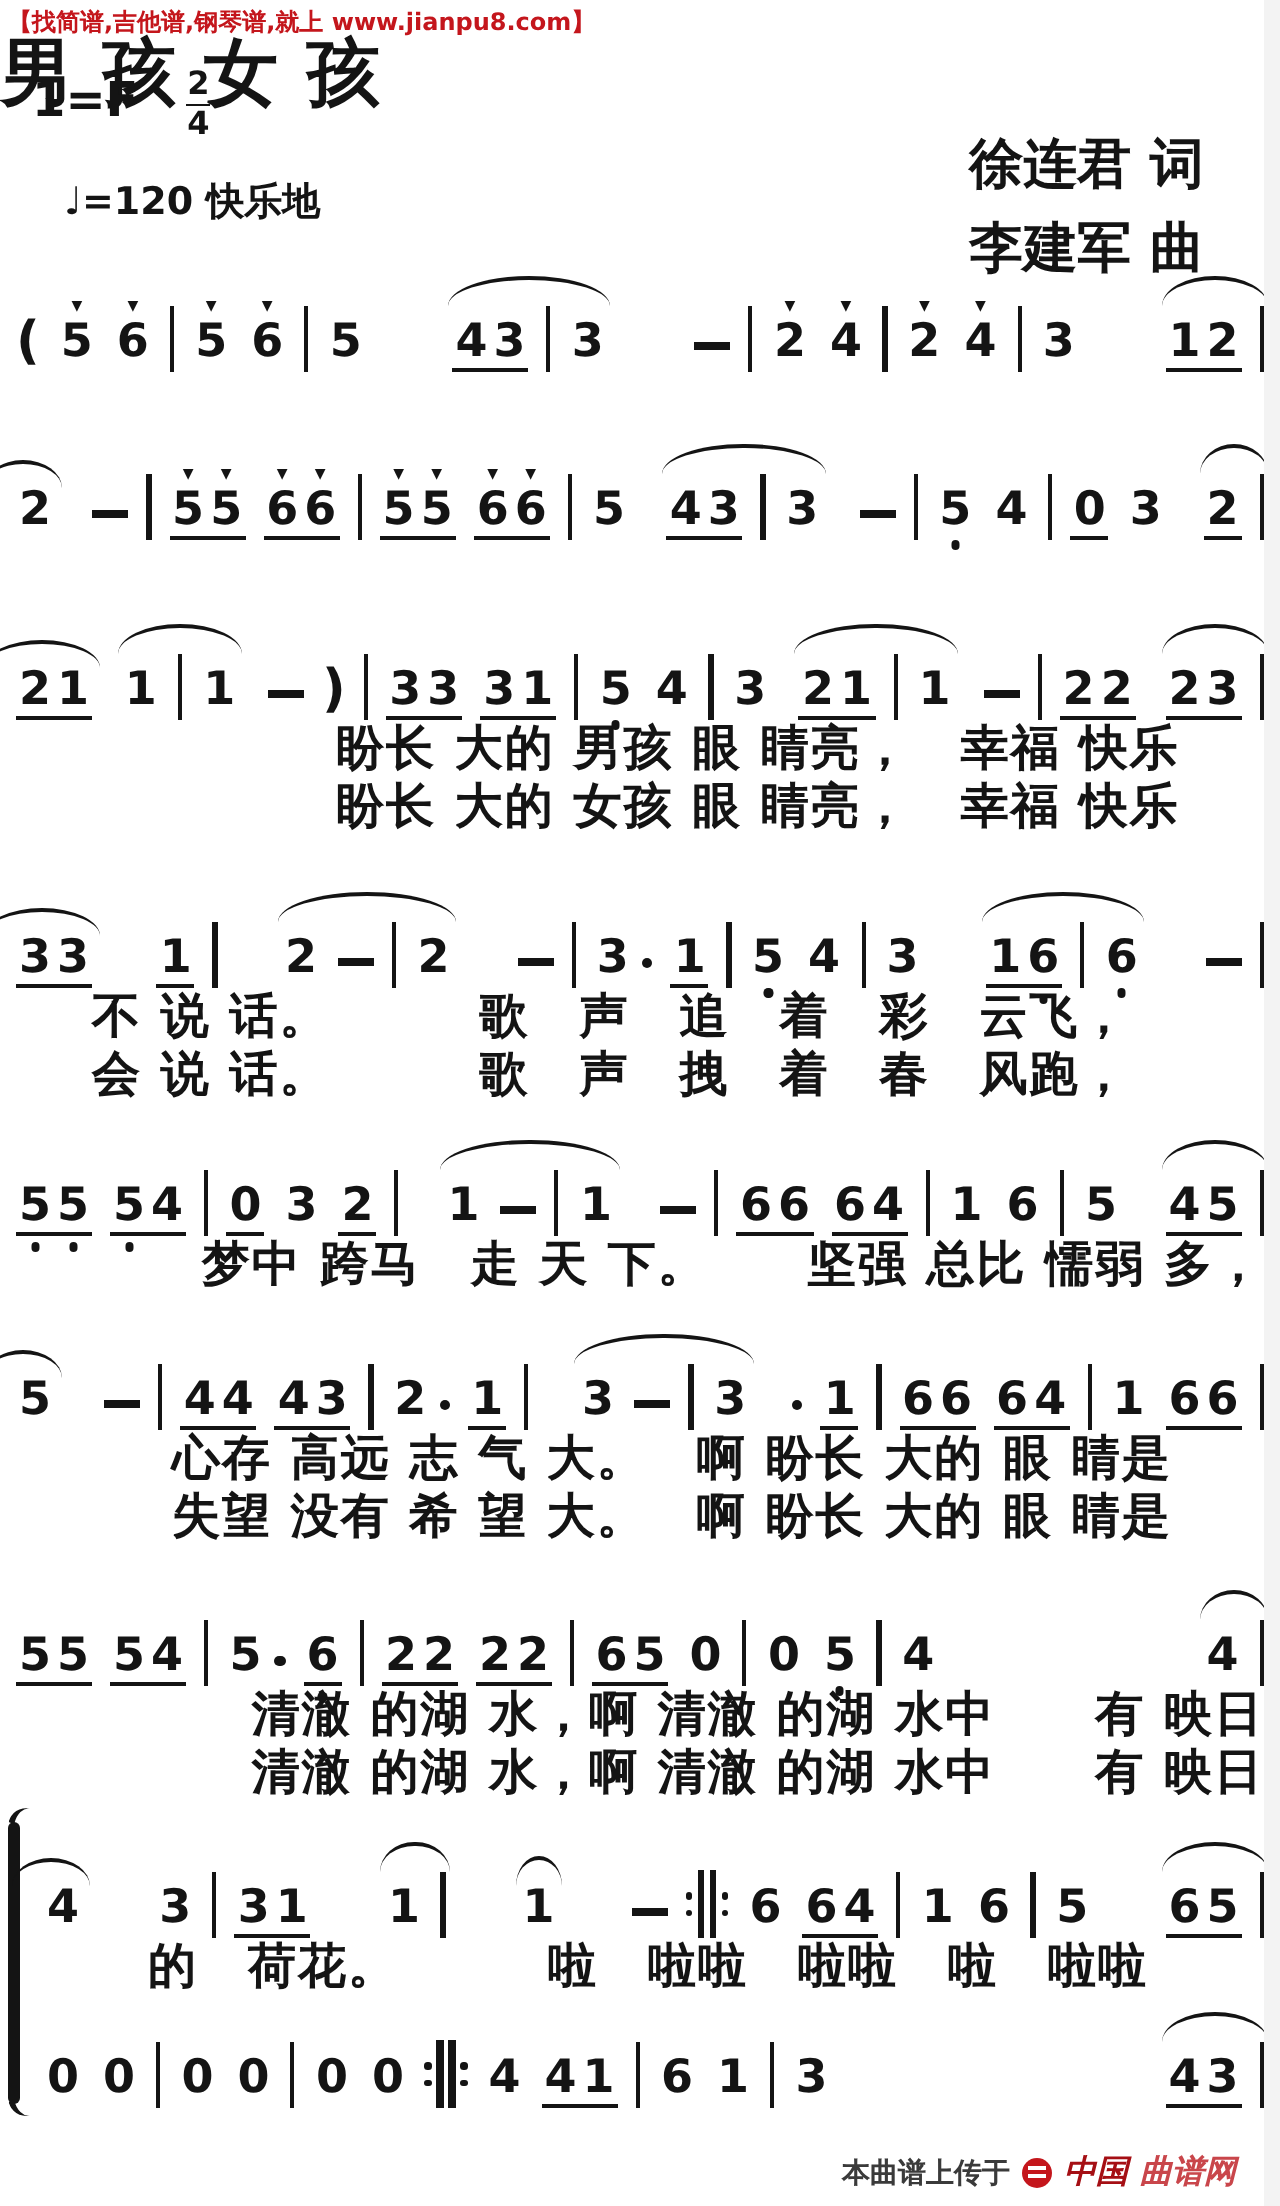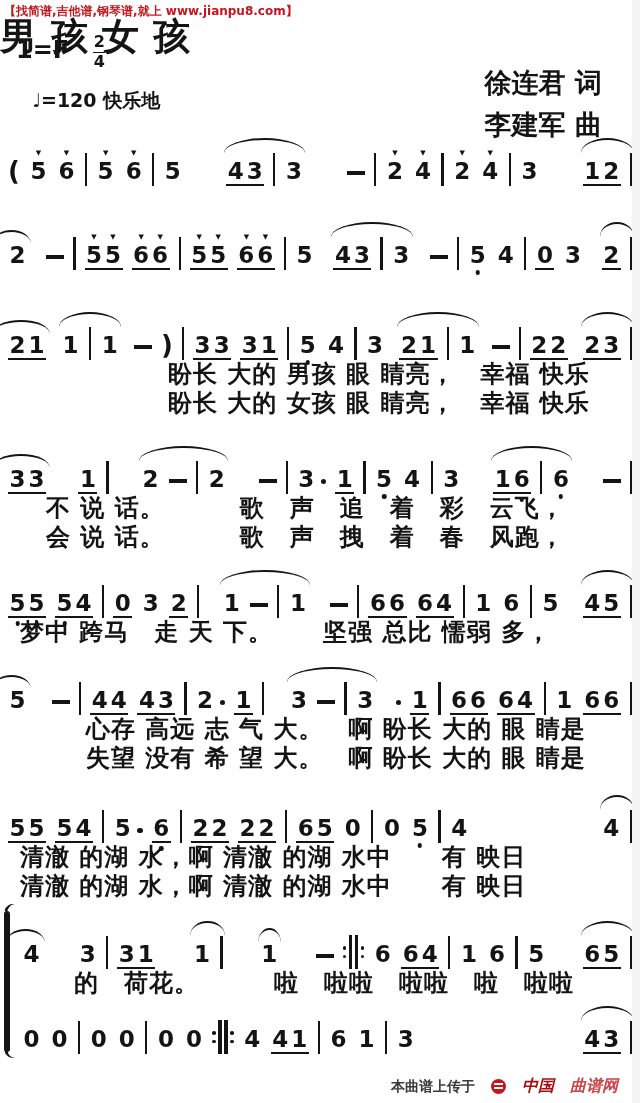--- a/index.html
+++ b/index.html
@@ -32,33 +32,33 @@
   .bar{width:2.2px;height:33px;background:#141414;}
   .dash{width:18px;height:3.6px;background:#141414;margin-bottom:11px;}
   .adot{width:5.5px;height:5.5px;border-radius:50%;background:#141414;margin-bottom:10px;margin-left:-4px;}
   .txt{font-size:26px;font-weight:bold;line-height:1;padding-bottom:2px;}
   .rep{display:flex;align-items:center;gap:2.5px;height:34px;}
   .rep .rcol{display:flex;flex-direction:column;gap:5px;}
   .rep .rdot{width:3.5px;height:3.5px;background:#141414;border-radius:50%;}
   .rep .rb{width:3.4px;height:34px;background:#141414;}
   
   .lyr{font-size:24px;font-weight:600;line-height:29px;white-space:pre;letter-spacing:1px;}
-  .p160{padding-left:160px;} .p35{padding-left:38px;} .p12{padding-left:12px;}
+  .p160{padding-left:160px;} .p35{padding-left:38px;} .p12{padding-left:12px;text-align:right;}
   .p75{padding-left:78px;} .p40{padding-left:52px;}
   
   .bwrap{position:relative;padding-left:14px;}
   .sysbrk{position:absolute;left:4px;top:-4px;bottom:2px;width:6px;background:#141414;border-radius:5px;}
   .sysbrk::before,.sysbrk::after{content:"";position:absolute;left:1px;width:13px;height:9px;}
   .sysbrk::before{top:-7px;border-bottom:0;border-left:3px solid #141414;border-top-left-radius:10px;transform:rotate(12deg);}
   .sysbrk::after{bottom:-6px;border-left:3px solid #141414;border-bottom-left-radius:10px;transform:rotate(-12deg);}
   
   .lb0{margin-top:10px;} .lb1{margin-top:30px;} .lb2{margin-top:36px;} .lb3{margin-top:22px;}
   .lb4{margin-top:12px;} .lb5{margin-top:14px;} .lb6{margin-top:16px;} .lb7{margin-top:14px;} .lb8{margin-top:2px;}
   
-  #footer{position:absolute;right:14px;bottom:6px;display:flex;align-items:center;gap:16px;font-size:14px;}
+  #footer{position:absolute;right:14px;bottom:6px;display:flex;align-items:center;gap:6px;font-size:14px;}
   #footer .pfx{color:#3a3a3a;font-weight:bold;}
   .logo{width:15px;height:15px;border-radius:50%;background:#c4161c;position:relative;}
   .logo::before{content:"";position:absolute;left:3px;right:3px;top:4px;height:2px;background:#fff;box-shadow:0 4px 0 #fff;}
   #footer .s1{color:#a50f14;font-weight:bold;font-size:16px;font-style:italic;}
   #footer .s2{color:#c9464b;font-weight:bold;font-size:16px;font-style:italic;}
 </style>
 </head>
 <body>
 
 <div id="page">

